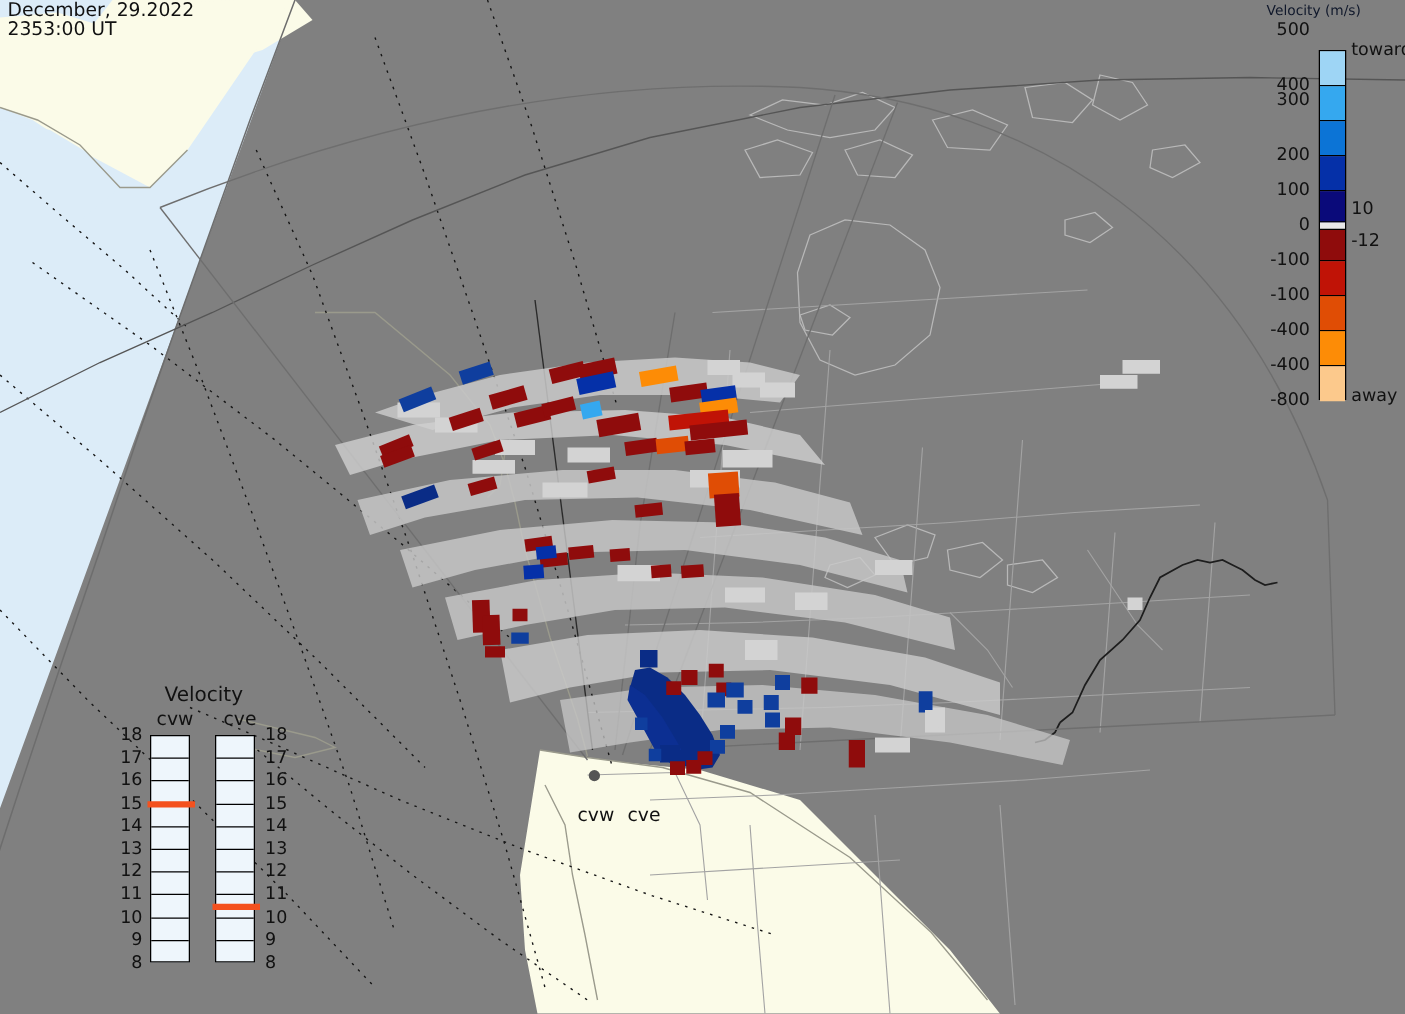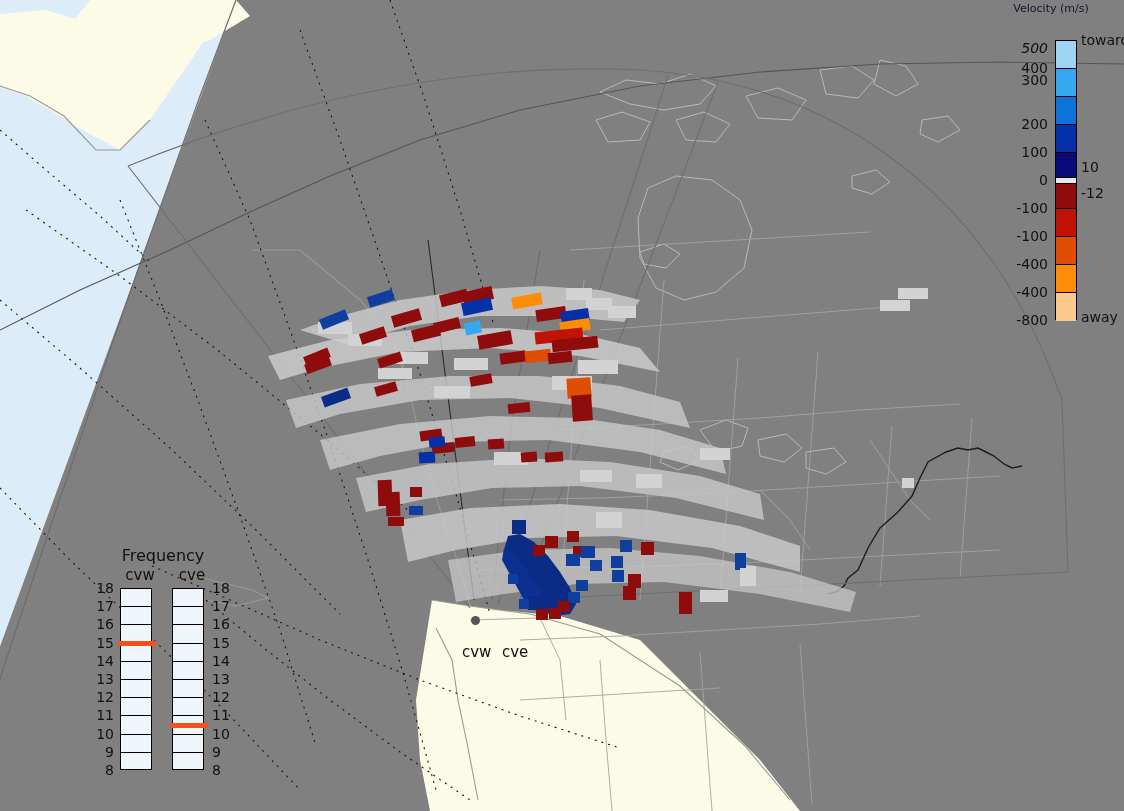--- a/index.html
+++ b/index.html
@@ -309,55 +309,59 @@
       <rect x="558" y="601" width="12" height="11" fill="#8f0c0c" transform="rotate(0,564,606.5)"></rect>
       <rect x="536" y="609" width="12" height="11" fill="#8f0c0c" transform="rotate(0,542,614.5)"></rect>
       <rect x="549" y="608" width="12" height="11" fill="#8f0c0c" transform="rotate(0,555,613.5)"></rect>
       <rect x="508" y="574" width="10" height="10" fill="#0f3e9e" transform="rotate(0,513,579)"></rect>
       <rect x="519" y="599" width="10" height="10" fill="#0f3e9e" transform="rotate(0,524,604)"></rect>
       <rect x="735" y="553" width="11" height="17" fill="#0f3e9e" transform="rotate(0,740.5,561.5)"></rect>
       <rect x="740" y="568" width="11" height="14" fill="#d3d3d3" transform="rotate(0,745.5,575)"></rect>
       <rect x="902" y="478" width="12" height="10" fill="#d3d3d3" transform="rotate(0,908,483)"></rect>
     </svg>
 
+  <div id="stamp">
+    <div>December, 29.2022</div>
+    <div>2353:00 UT</div>
+  </div>
 
   <div id="velpanel">
     <div id="veltitle">Velocity (m/s)</div>
     <div id="velbar">
         <div class="vswatch" style="top: 0px; height: 28px; background: rgb(158, 213, 245); border-bottom: 1px solid rgb(0, 0, 0);"></div>
         <div class="vswatch" style="top: 28px; height: 28px; background: rgb(53, 168, 239); border-bottom: 1px solid rgb(0, 0, 0);"></div>
         <div class="vswatch" style="top: 56px; height: 28px; background: rgb(12, 116, 214); border-bottom: 1px solid rgb(0, 0, 0);"></div>
         <div class="vswatch" style="top: 84px; height: 28px; background: rgb(5, 48, 168); border-bottom: 1px solid rgb(0, 0, 0);"></div>
         <div class="vswatch" style="top: 112px; height: 25.2px; background: rgb(10, 10, 122); border-bottom: 1px solid rgb(0, 0, 0);"></div>
         <div class="vswatch" style="top: 137.2px; height: 5.6px; background: rgb(232, 232, 232); border-bottom: 1px solid rgb(0, 0, 0);"></div>
         <div class="vswatch" style="top: 142.8px; height: 25.2px; background: rgb(143, 12, 12); border-bottom: 1px solid rgb(0, 0, 0);"></div>
         <div class="vswatch" style="top: 168px; height: 28px; background: rgb(192, 19, 6); border-bottom: 1px solid rgb(0, 0, 0);"></div>
         <div class="vswatch" style="top: 196px; height: 28px; background: rgb(224, 77, 5); border-bottom: 1px solid rgb(0, 0, 0);"></div>
         <div class="vswatch" style="top: 224px; height: 28px; background: rgb(253, 140, 6); border-bottom: 1px solid rgb(0, 0, 0);"></div>
         <div class="vswatch" style="top: 252px; height: 28px; background: rgb(252, 201, 140);"></div>
       </div>
-  <div class="vtick" style="top: 48px; font-style: italic;">500</div>
+  <div class="vtick" style="top: 24px;">500</div>
       <div class="vtick" style="top: 68px;">400</div>
       <div class="vtick" style="top: 80px;">300</div>
       <div class="vtick" style="top: 124px;">200</div>
       <div class="vtick" style="top: 152px;">100</div>
       <div class="vtick" style="top: 180px;">0</div>
       <div class="vtick" style="top: 208px;">-100</div>
       <div class="vtick" style="top: 236px;">-100</div>
       <div class="vtick" style="top: 264px;">-400</div>
       <div class="vtick" style="top: 292px;">-400</div>
       <div class="vtick" style="top: 320px;">-800</div>
       <div class="vside" style="top: 40px;">toward</div>
       <div class="vside" style="top: 167.4px;">10</div>
       <div class="vside" style="top: 192.6px;">-12</div>
       <div class="vside" style="top: 317.2px;">away</div>
     </div>
 
   <div id="freqpanel">
-    <div id="freqtitle">Frequency</div>
+    <div id="freqtitle">Velocity</div>
   <div class="fcol" style="left: 42px;">
         <div class="fcolname">cvw</div>
         <div class="fbox">
           <div class="fseg" style="top: 0px; height: 18.2px;"></div>
           <div class="fseg" style="top: 18.2px; height: 18.2px;"></div>
           <div class="fseg" style="top: 36.4px; height: 18.2px;"></div>
           <div class="fseg" style="top: 54.6px; height: 18.2px;"></div>
           <div class="fseg" style="top: 72.8px; height: 18.2px;"></div>
           <div class="fseg" style="top: 91px; height: 18.2px;"></div>
           <div class="fseg" style="top: 109.2px; height: 18.2px;"></div>

